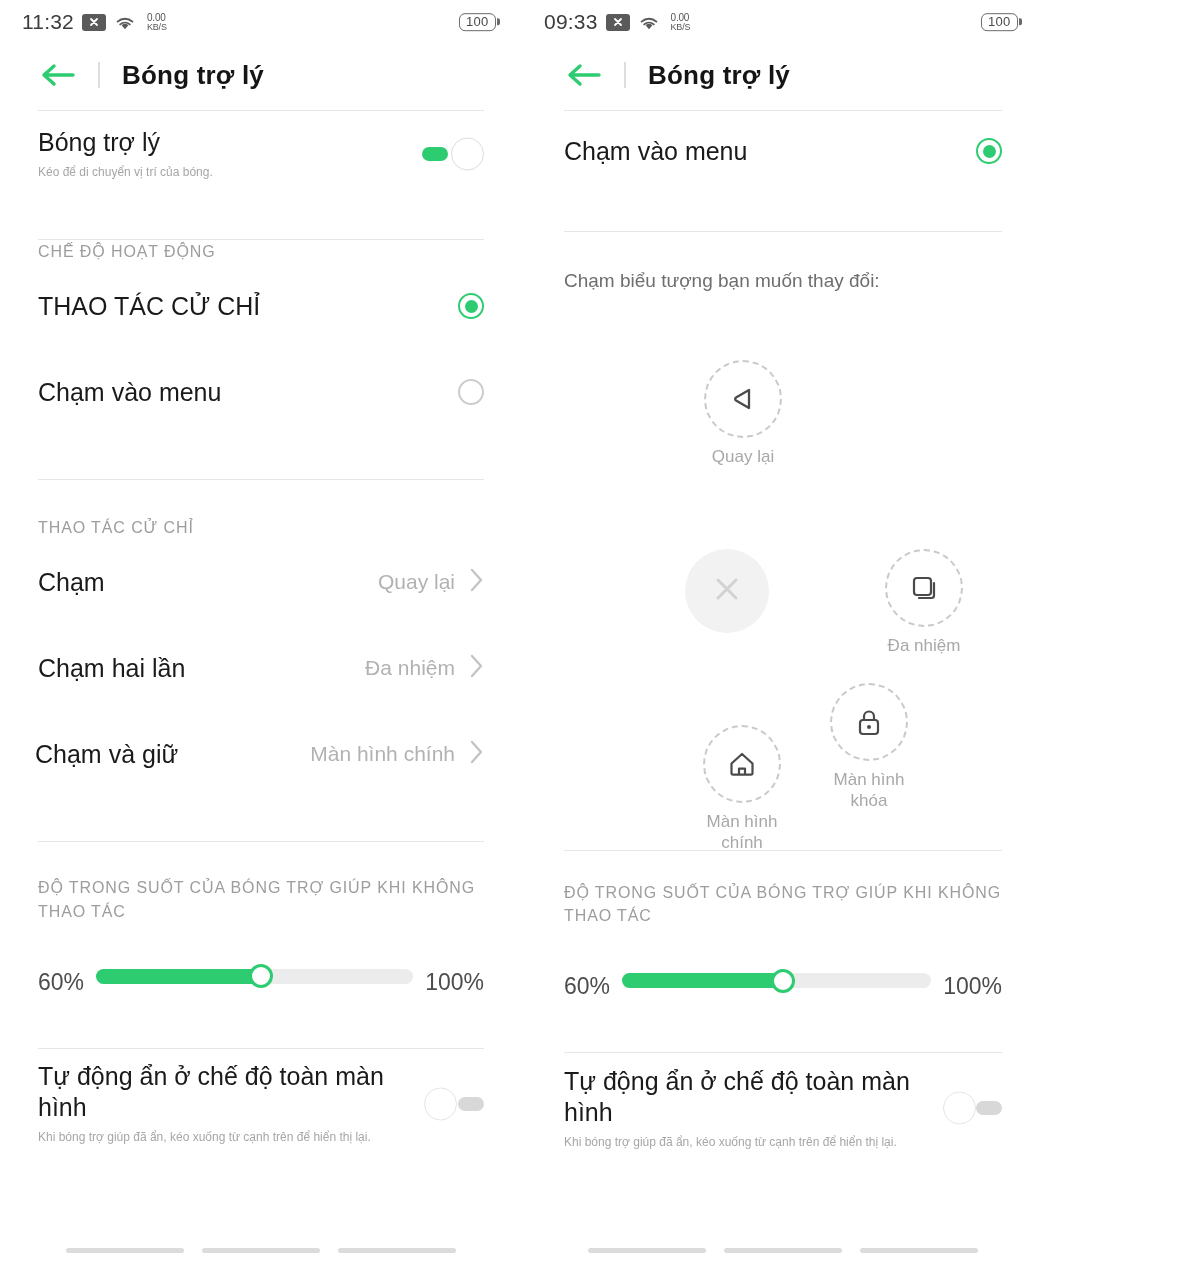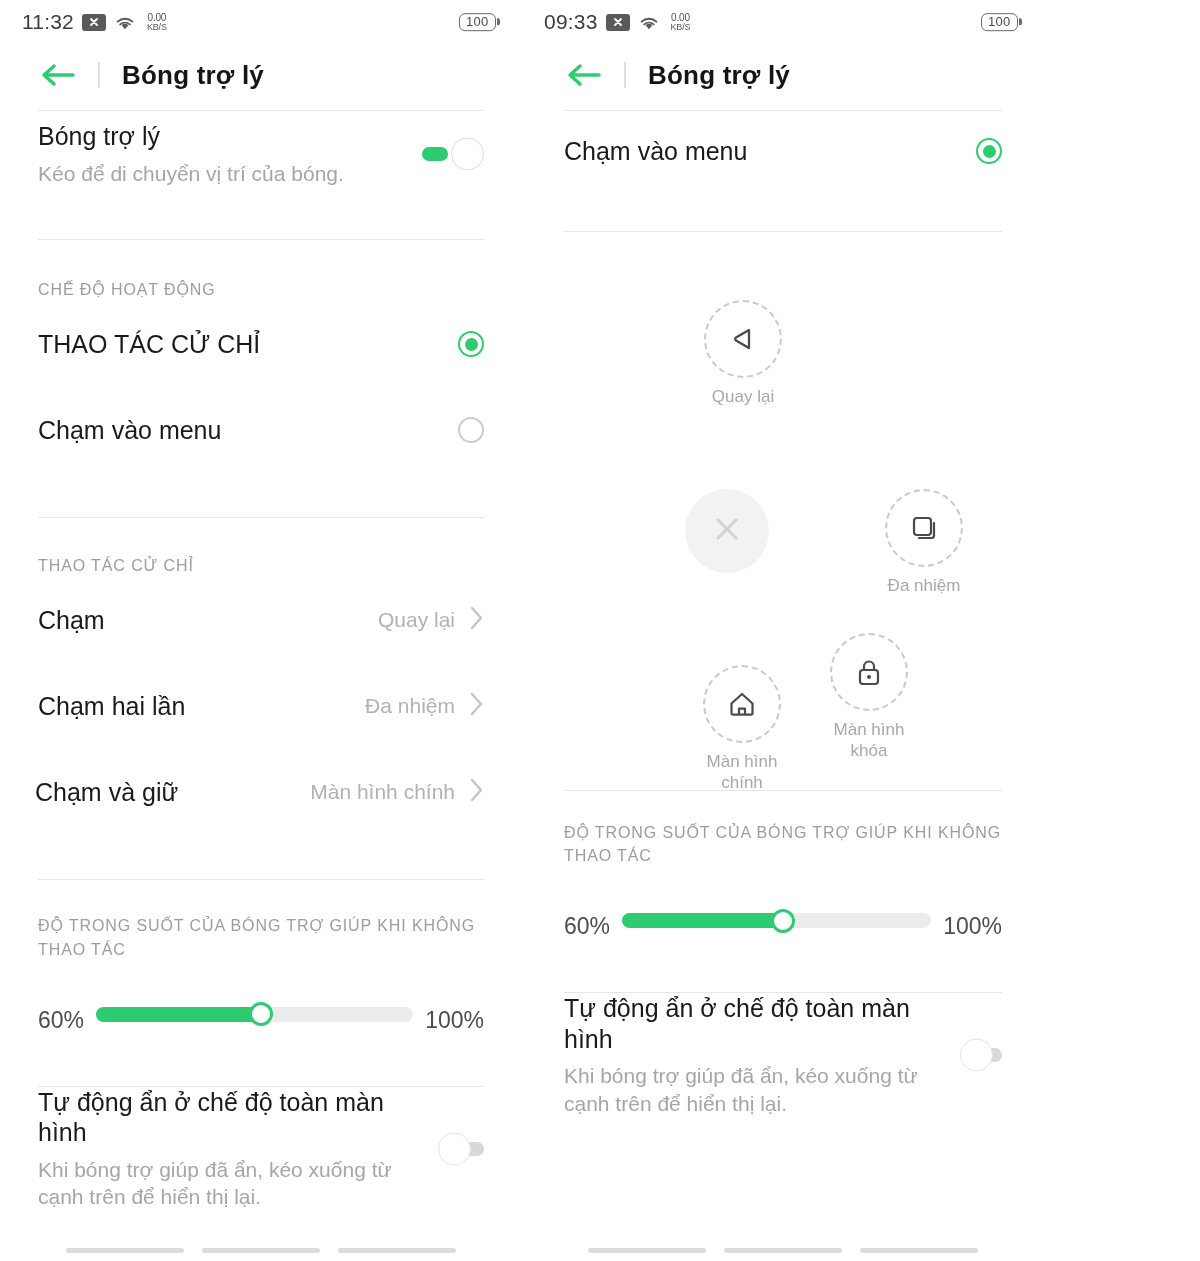--- a/index.html
+++ b/index.html
@@ -18,21 +18,21 @@
     padding:0 22px; position:relative;
   }
   .sb-left { display:flex; align-items:center; gap:8px; }
   .sb-time { font-size:21px; color:#3c3c3c; letter-spacing:.2px; }
   .sb-nosim {
     width:24px; height:17px; border-radius:3px; background:#5a5a5a;
     display:flex; align-items:center; justify-content:center;
   }
   .sb-nosim svg { display:block; }
   .sb-wifi { width:24px; height:18px; display:flex; align-items:flex-end; }
-  .sb-rate { display:flex; flex-direction:column; line-height:1; margin-left:1px;align-items:center; }
+  .sb-rate { display:flex; flex-direction:column; line-height:1; margin-left:1px; }
   .sb-rate b { font-size:10px; font-weight:400; color:#555; letter-spacing:-.2px; }
   .sb-rate i { font-size:9px; font-style:normal; color:#555; letter-spacing:-.2px; }
   .sb-right { position:absolute; right:22px; top:50%; transform:translateY(-50%);
               display:flex; align-items:center; }
   .battery {
     border:1.6px solid #6b6b6b; border-radius:6px;
     padding:1px 6px; font-size:13px; color:#4a4a4a; line-height:1.05;
     letter-spacing:.3px;
   }
   .battery-cap { width:3px; height:7px; background:#6b6b6b;
@@ -45,21 +45,21 @@
   .hdr-title { font-size:26px; font-weight:bold; color:#151515; letter-spacing:.2px; }
 
   
   .hr { height:1px; background:#e6e6e6; margin:0 38px; }
   .row {
     display:flex; align-items:center; justify-content:space-between;
     padding:0 38px; min-height:54px;
   }
   .row-text { display:flex; flex-direction:column; gap:8px; }
   .row-title { font-size:25px; color:#1a1a1a; line-height:1.22; }
-  .row-sub { font-size:21px; color:#a6a6a6; line-height:1.3; }
+  .row-sub { font-size:12px; color:#a6a6a6; line-height:1.3; }
   .row-right { display:flex; align-items:center; gap:14px; }
   .row-value { font-size:21px; color:#b2b2b2; }
   .chev { color:#bdbdbd; }
 
   .section-label {
     padding:0 38px; font-size:16px; color:#9d9d9d;
     letter-spacing:.9px; line-height:1.45;
   }
 
   
@@ -174,21 +174,21 @@
         <span class="row-sub">Kéo để di chuyển vị trí của bóng.</span>
       </div>
       <div class="toggle on">
         <span class="pill"></span>
         <span class="knob"></span>
       </div>
     </div>
 
     <div class="hr" style="margin-top:42px;"></div>
 
-    <div class="section-label" style="margin-top:38px;">CHẾ ĐỘ HOẠT ĐỘNG</div>
+    <div class="section-label" style="">CHẾ ĐỘ HOẠT ĐỘNG</div>
 
     <div class="row" style="min-height:86px;">
       <span class="row-title">THAO TÁC CỬ CHỈ</span>
       <span class="radio checked"></span>
     </div>
 
     <div class="row" style="min-height:86px;">
       <span class="row-title">Chạm vào menu</span>
       <span class="radio unchecked"></span>
     </div>
@@ -306,20 +306,21 @@
 
     <div class="hr" style="margin:4px 42px 0 42px;"></div>
 
     <div class="row" style="min-height:80px; padding:0 42px;">
       <span class="row-title">Chạm vào menu</span>
       <span class="radio checked"></span>
     </div>
 
     <div class="hr" style="margin:40px 42px 0 42px;"></div>
 
+    <div class="cluster-hint" style="padding-left:42px; margin-top:38px;">Chạm biểu tượng bạn muốn thay đổi:</div>
 
     <div class="cluster">
 
       <div class="ballicon" style="left:166px; top:58px;">
         <span class="dashcircle">
           <svg width="36" height="36" viewBox="0 0 36 36">
             <path d="M24 9 L24 27 L11 19.4 a1.6 1.6 0 0 1 0-2.8 Z" fill="none" stroke="#4a4a4a" stroke-width="2.3" stroke-linejoin="round"></path>
           </svg>
         </span>
         <span class="cap">Quay lại</span>
@@ -329,21 +330,21 @@
       <div class="ballicon" style="left:347px; top:247px;">
         <span class="dashcircle">
           <svg width="36" height="36" viewBox="0 0 36 36">
             <rect x="8" y="8" width="17" height="17" rx="3" fill="none" stroke="#4a4a4a" stroke-width="2.2"></rect>
             <path d="M13 28 h12.5 a2.5 2.5 0 0 0 2.5-2.5 V13" fill="none" stroke="#4a4a4a" stroke-width="2.2" stroke-linecap="round" stroke-linejoin="round"></path>
           </svg>
         </span>
         <span class="cap">Đa nhiệm</span>
       </div>
 
-      <div class="ballicon" style="left:292px; top:391px;">
+      <div class="ballicon" style="left:292px; top:381px;">
         <span class="dashcircle">
           <svg width="36" height="36" viewBox="0 0 36 36">
             <rect x="9" y="16" width="18" height="14" rx="3" fill="none" stroke="#4a4a4a" stroke-width="2.2"></rect>
             <path d="M13 16 v-3.5 a5 5 0 0 1 10 0 V16" fill="none" stroke="#4a4a4a" stroke-width="2.2" stroke-linecap="round"></path>
             <circle cx="18" cy="23" r="2" fill="#4a4a4a"></circle>
           </svg>
         </span>
         <span class="cap">Màn hình khóa</span>
       </div>
 

